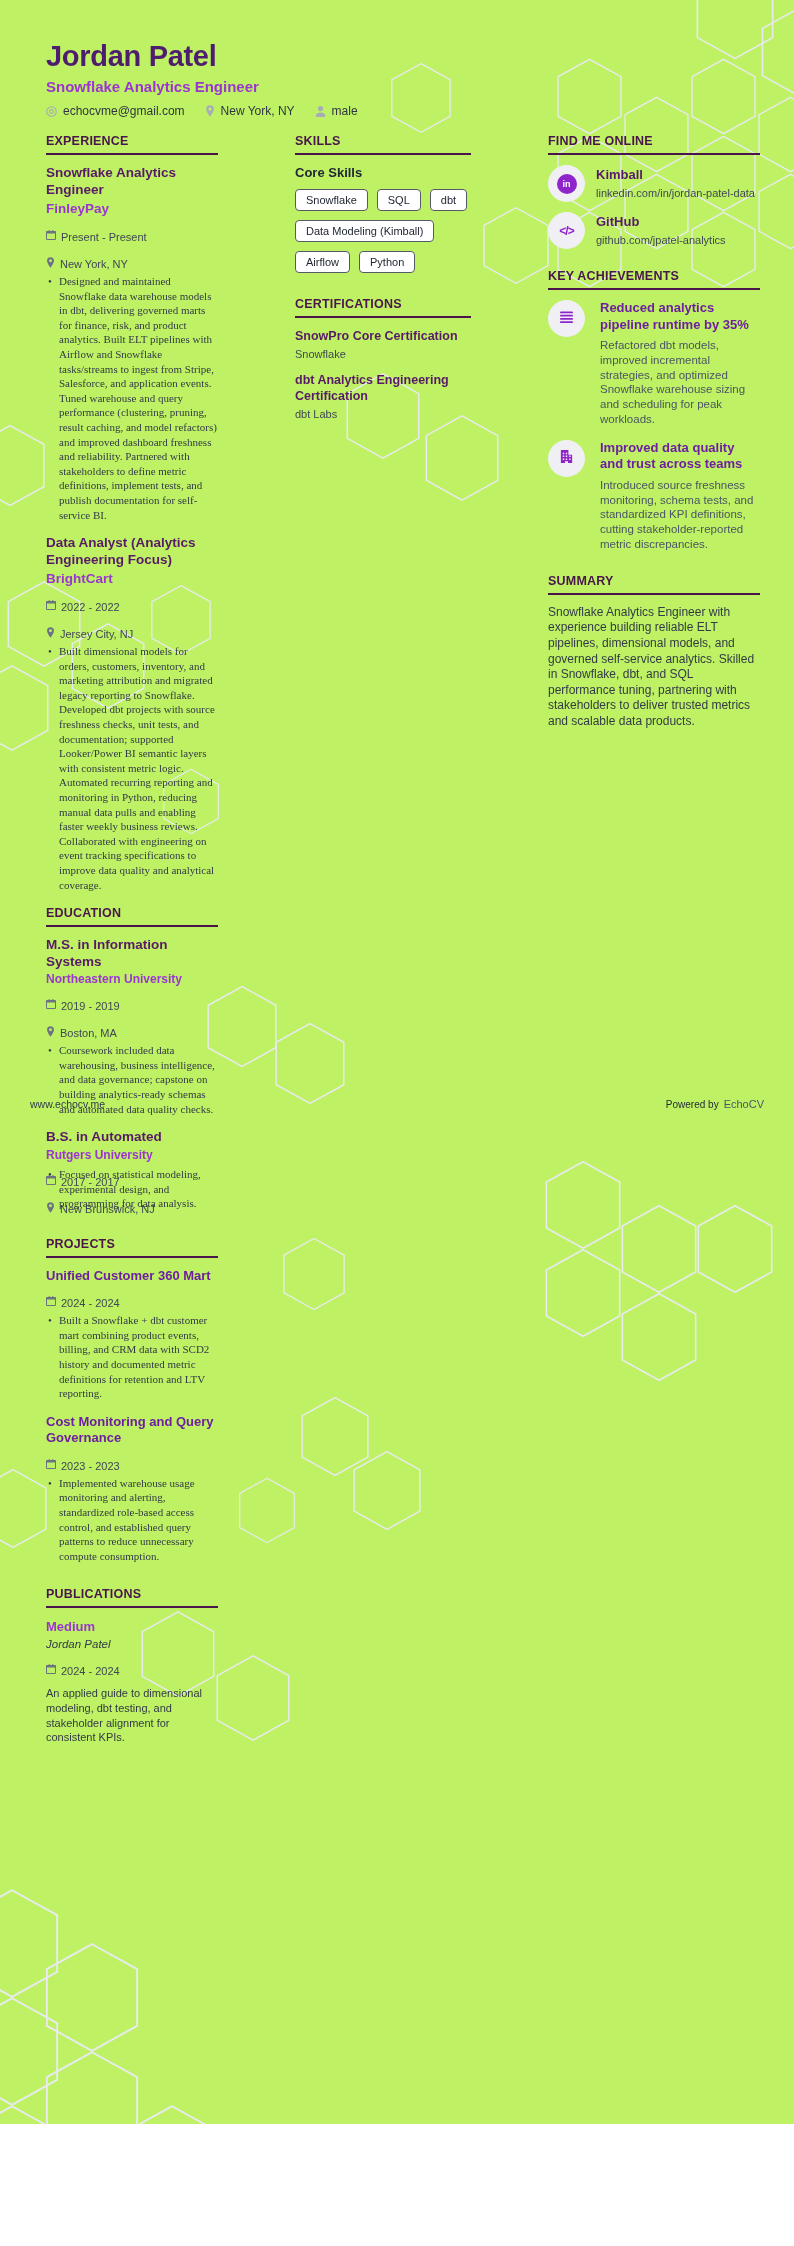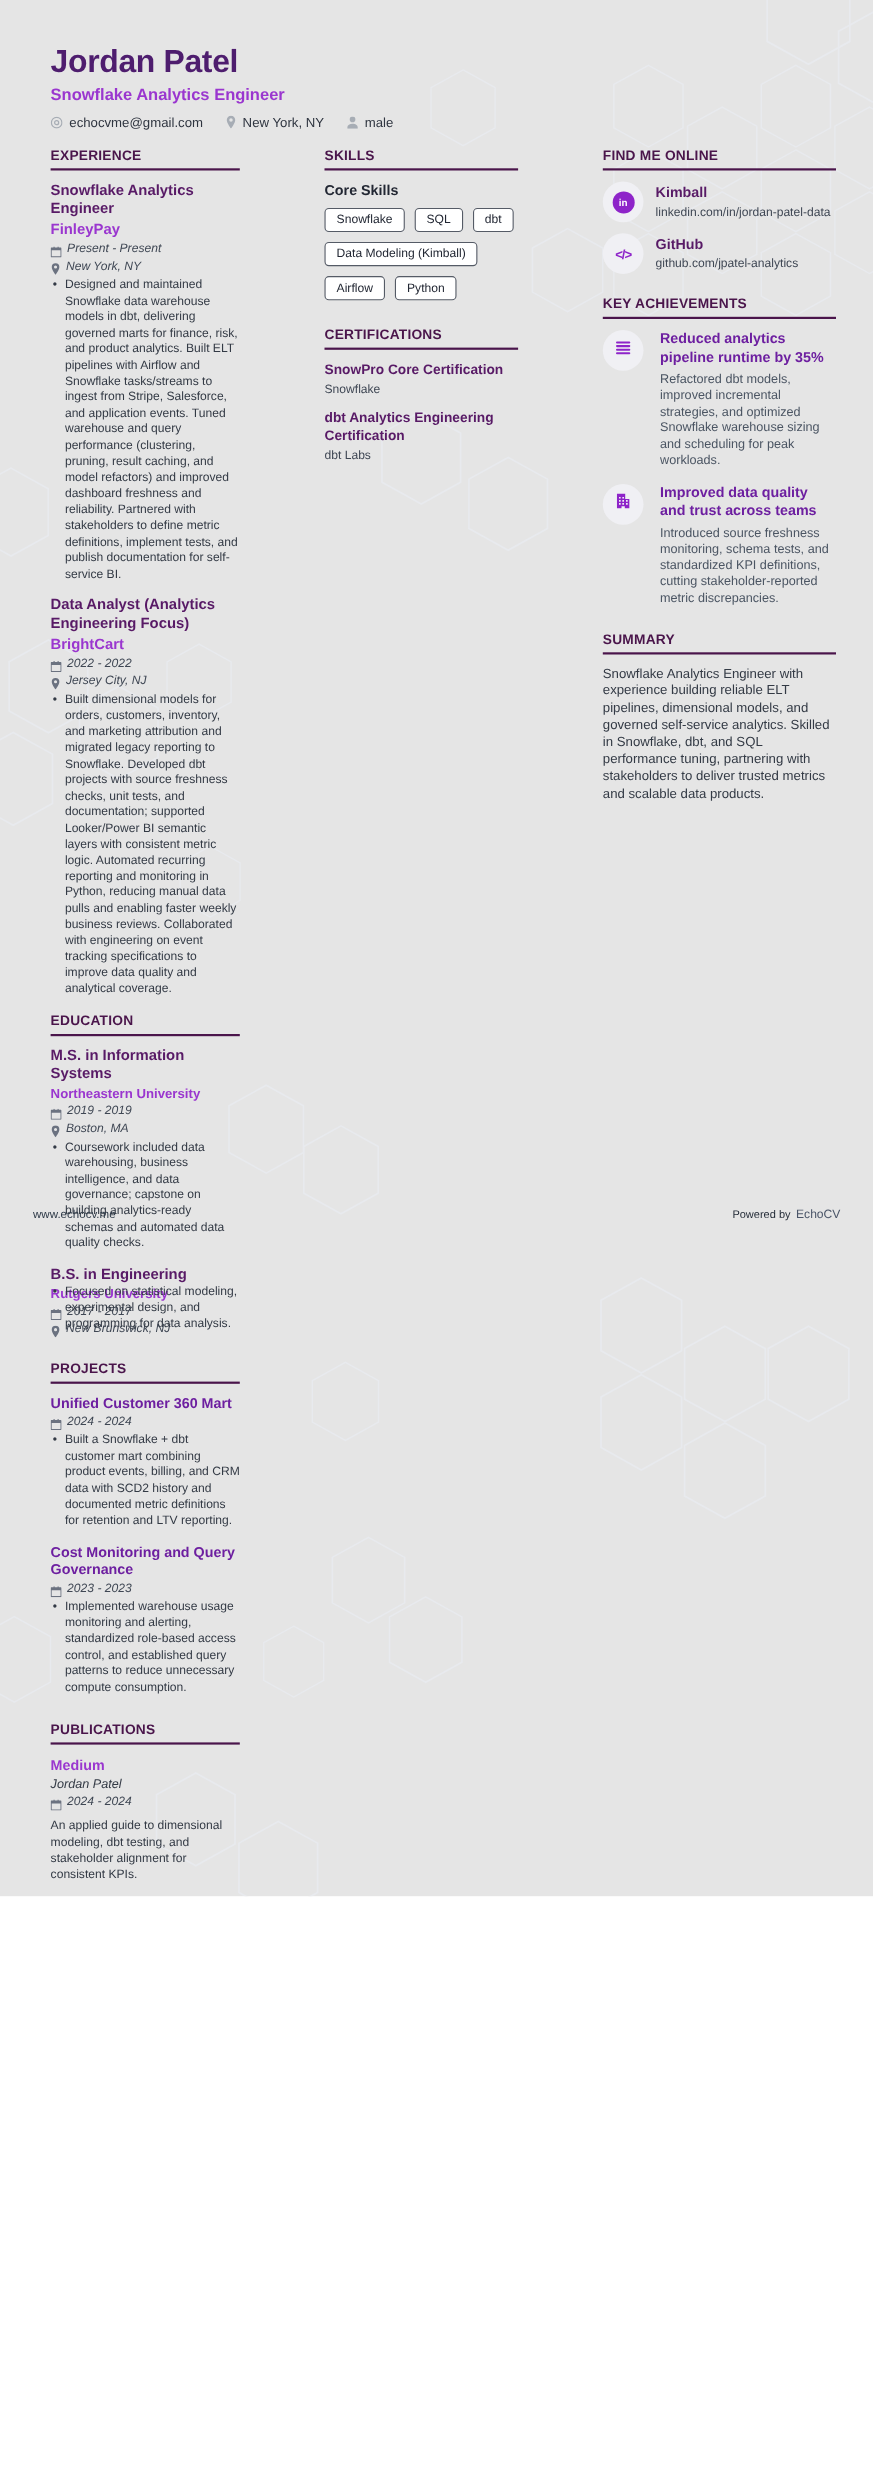--- a/index.html
+++ b/index.html
@@ -1,16 +1,16 @@
 <!DOCTYPE html>
 <html><head>
 <meta charset="utf-8">
 <style>
   html,body{margin:0;padding:0;background:#fff;}
-  .canvas{position:relative;width:794px;height:1724px;background:#e5e5e5;overflow:hidden;
+  .canvas{position:relative;width:794px;height:2124px;background:#bef264;overflow:hidden;
           font-family:"Liberation Sans",sans-serif;color:#333a45;}
   .hex-layer{position:absolute;inset:0;z-index:1;pointer-events:none;}
   .hex-layer svg{position:absolute;}
   .page{position:absolute;left:0;width:794px;height:1123px;z-index:2;}
   .page1{top:0;}
   .page2{top:1123px;}
 
   .header{padding:40px 46px 0 46px;}
   .name{font-size:29px;font-weight:700;color:#4e1d6e;letter-spacing:-0.3px;line-height:32px;}
   .role{font-size:15px;font-weight:700;color:#9a36cf;margin-top:6px;}
@@ -19,23 +19,23 @@
   .contact .ic{display:flex;align-items:center;color:#a7adb5;}
 
   .cols{display:grid;grid-template-columns:172px 176px 212px;column-gap:77px;padding:16px 34px 0 46px;}
   .section{margin-top:14px;}
   .section:first-child{margin-top:0;}
   .sec-head{font-size:12.5px;font-weight:700;color:#4a154b;letter-spacing:0.2px;
             padding-bottom:5px;border-bottom:2px solid #4a154b;margin-bottom:10px;}
   .item{margin-bottom:13px;}
   .item-title{font-size:13.5px;font-weight:700;color:#581a66;line-height:16.5px;}
   .item-sub{font-size:13.5px;font-weight:700;color:#9a36cf;line-height:19px;margin-top:1px;}
-  .meta{display:flex;align-items:flex-end;gap:5px;font-size:11px;color:#3f4754;line-height:15px;margin-top:1px;font-style:italic;}
+  .meta{display:flex;align-items:flex-start;gap:5px;font-size:11px;color:#3f4754;line-height:15px;margin-top:12px;}
   .meta .mi{flex:none;display:flex;}
-  .bullets{margin:0 0 0;padding:0;list-style:none;}
+  .bullets{margin:0 0 0;padding:0;list-style:none;font-family:Liberation Serif, serif;}
   .bullets li{position:relative;padding-left:13px;font-size:11px;line-height:14.6px;color:#333a45;margin-top:2px;}
   .bullets li::before{content:"\2022";position:absolute;left:2px;top:0;}
 
   .skill-group-title{font-size:13px;font-weight:700;color:#222733;margin:1px 0 9px;}
   .chips{display:flex;flex-wrap:wrap;gap:9px;}
   .chip{border:1px solid #555b66;border-radius:4px;padding:4px 10px;font-size:11px;color:#222733;background:#fff;}
 
   .cert-name{font-size:12.5px;font-weight:700;color:#581a66;line-height:16px;}
   .cert-issuer{font-size:11px;color:#3f4754;margin:4px 0 12px;}
 
@@ -314,21 +314,21 @@
                   </svg>
                 </span>
               <span>Boston, MA</span>
             </div>
             <ul class="bullets">
               <li>Coursework included data warehousing, business intelligence, and data governance; capstone on building analytics-ready schemas and automated data quality checks.</li>
             </ul>
           </div>
 
           <div class="item">
-            <div class="item-title">B.S. in Engineering</div>
+            <div class="item-title">B.S. in Automated</div>
             <div class="item-sub" style="font-size:12px;line-height:16px;">Rutgers University</div>
             <div class="meta">
               <span class="mi">
                   <svg width="10" height="10" viewBox="0 0 12 12">
                     <path fill="#6b7280" d="M3.2 0h1.2v1.1h3.2V0h1.2v1.1h2.1c.6 0 1.1.5 1.1 1.1v8.7c0 .6-.5 1.1-1.1 1.1H1.1c-.6 0-1.1-.5-1.1-1.1V2.2c0-.6.5-1.1 1.1-1.1h2.1V0zM1.2 4.3v6.5h9.6V4.3H1.2z"></path>
                   </svg>
                 </span>
               <span>2017 - 2017</span>
             </div>
             <div class="meta">

